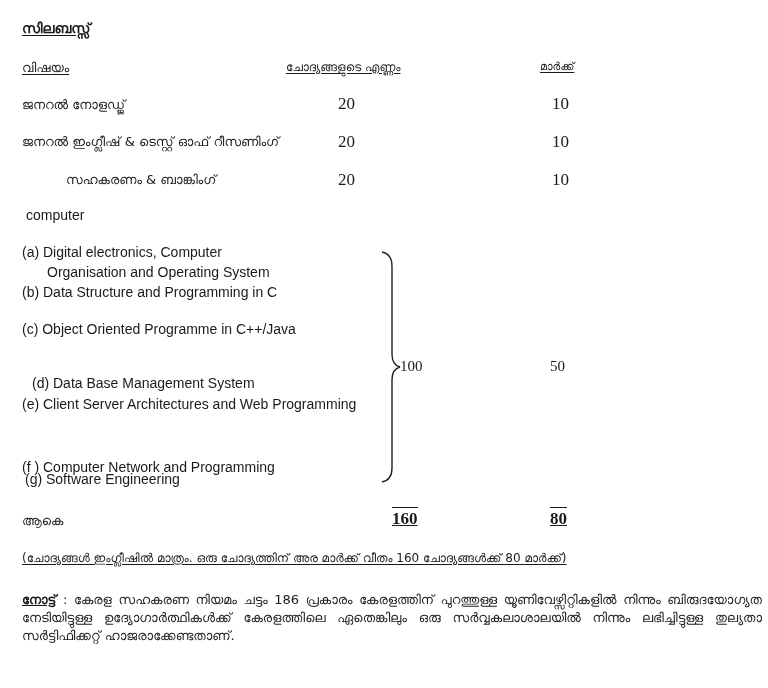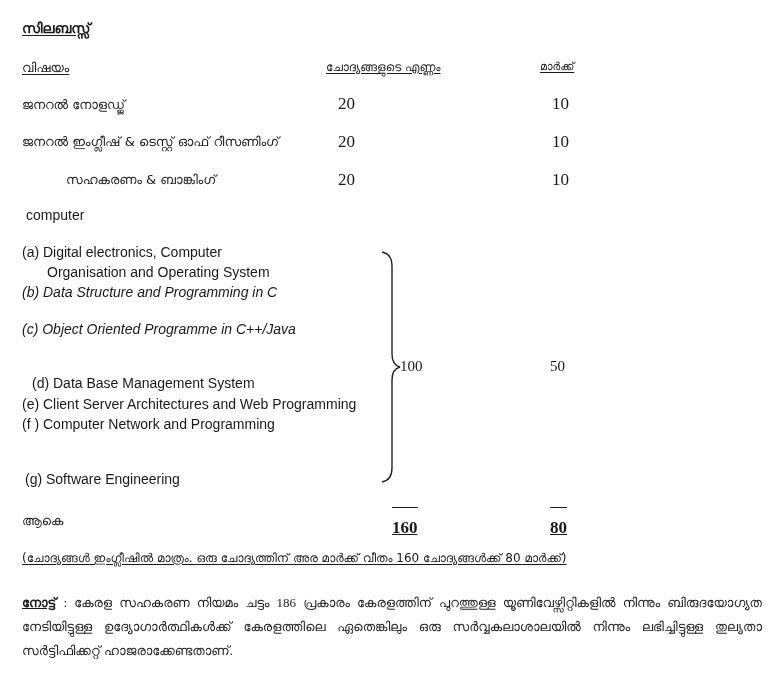--- a/index.html
+++ b/index.html
@@ -8,33 +8,33 @@
       font-family: "DejaVu Sans", sans-serif; color: #1a1a1a;
     }
     .abs { position: absolute; white-space: nowrap; }
     .ml { font-family: "DejaVu Sans", sans-serif; font-size: 13px; }
     .ul { text-decoration: underline; text-underline-offset: 2px; }
     .title { font-weight: bold; font-size: 14px; }
     .num { font-family: "Liberation Serif", serif; font-size: 17px; text-align: right; }
     .en { font-family: "Liberation Sans", sans-serif; font-size: 14px; }
     .total {
       font-family: "Liberation Serif", serif; font-size: 17px; font-weight: bold;
-      text-decoration: underline; border-top: 1.5px solid #1a1a1a; padding-top: 10px;
+      text-decoration: underline; border-top: 1.5px solid #1a1a1a; padding-top: 1px;
     }
-    .note { font-size: 13px; line-height: 24px; width: 740px; white-space: normal; text-align: justify; font-family: Liberation Serif, serif; }
+    .note { font-size: 13px; line-height: 18px; width: 740px; white-space: normal; text-align: justify; }
     .note b { text-decoration: underline; }
     .brace { position: absolute; left: 380px; top: 250px; }
   </style>
 </head>
 <body>
 
 <div class="abs ml title ul" style="left:22px; top:20px;">സിലബസ്സ്</div>
 
 <div class="abs ml ul" style="left:22px; top:60px;">വിഷയം</div>
-<div class="abs ml ul" style="left:286px; top:60px; font-size:12px;margin-left:40px;">ചോദ്യങ്ങളുടെ എണ്ണം</div>
+<div class="abs ml ul" style="left:286px; top:60px; font-size:12px;">ചോദ്യങ്ങളുടെ എണ്ണം</div>
 <div class="abs ml ul" style="left:540px; top:60px; font-size:11px;">മാർക്ക്</div>
 
 <div>
   <div>
     <div class="abs ml" style="left:22px; top:97px;">ജനറൽ നോളഡ്ജ്</div>
     <div class="abs num" style="left:338px; top:94px;">20</div>
     <div class="abs num" style="left:552px; top:94px;">10</div>
   </div>
   <div>
     <div class="abs ml" style="left:22px; top:134px;">ജനറൽ ഇംഗ്ലീഷ് &amp;  ടെസ്റ്റ് ഓഫ് റീസണിംഗ്</div>
@@ -46,25 +46,25 @@
     <div class="abs num" style="left:338px; top:170px;">20</div>
     <div class="abs num" style="left:552px; top:170px;">10</div>
   </div>
 </div>
 
 <div class="abs en" style="left:26px; top:207px;">computer</div>
 
 <div>
   <div class="abs en" style="left:22px; top:244px;">(a) Digital electronics, Computer</div>
   <div class="abs en" style="left:47px; top:264px;">Organisation and Operating System</div>
-  <div class="abs en" style="left:22px; top:284px;font-style:italic;">(b) Data Structure and Programming in C</div>
-  <div class="abs en" style="left:22px; top:321px;font-style:italic;">(c) Object Oriented Programme in C++/Java</div>
+  <div class="abs en" style="left:22px; top:284px;">(b) Data Structure and Programming in C</div>
+  <div class="abs en" style="left:22px; top:321px;">(c) Object Oriented Programme in C++/Java</div>
   <div class="abs en" style="left:32px; top:359px;margin-top:16px;">(d) Data Base Management System</div>
   <div class="abs en" style="left:22px; top:396px;">(e) Client Server Architectures and Web Programming</div>
-  <div class="abs en" style="left:22px; top:416px;">(f )  Computer Network and Programming</div>
+  <div class="abs en" style="left:22px; top:459px;">(f )  Computer Network and Programming</div>
   <div class="abs en" style="left:25px; top:471px;">(g) Software Engineering</div>
 </div>
 
 <svg class="brace" width="24" height="234" viewBox="0 0 24 234">
   <path d="M2 2 Q12 4 12 16 L12 104 Q12 115 20 117 Q12 119 12 130 L12 218 Q12 230 2 232" fill="none" stroke="#222" stroke-width="1.4"></path>
 </svg>
 <div class="abs num" style="left:400px; top:358px; font-size:15px;">100</div>
 <div class="abs num" style="left:550px; top:358px; font-size:15px;">50</div>
 
 <div class="abs ml" style="left:22px; top:513px;">ആകെ</div>

